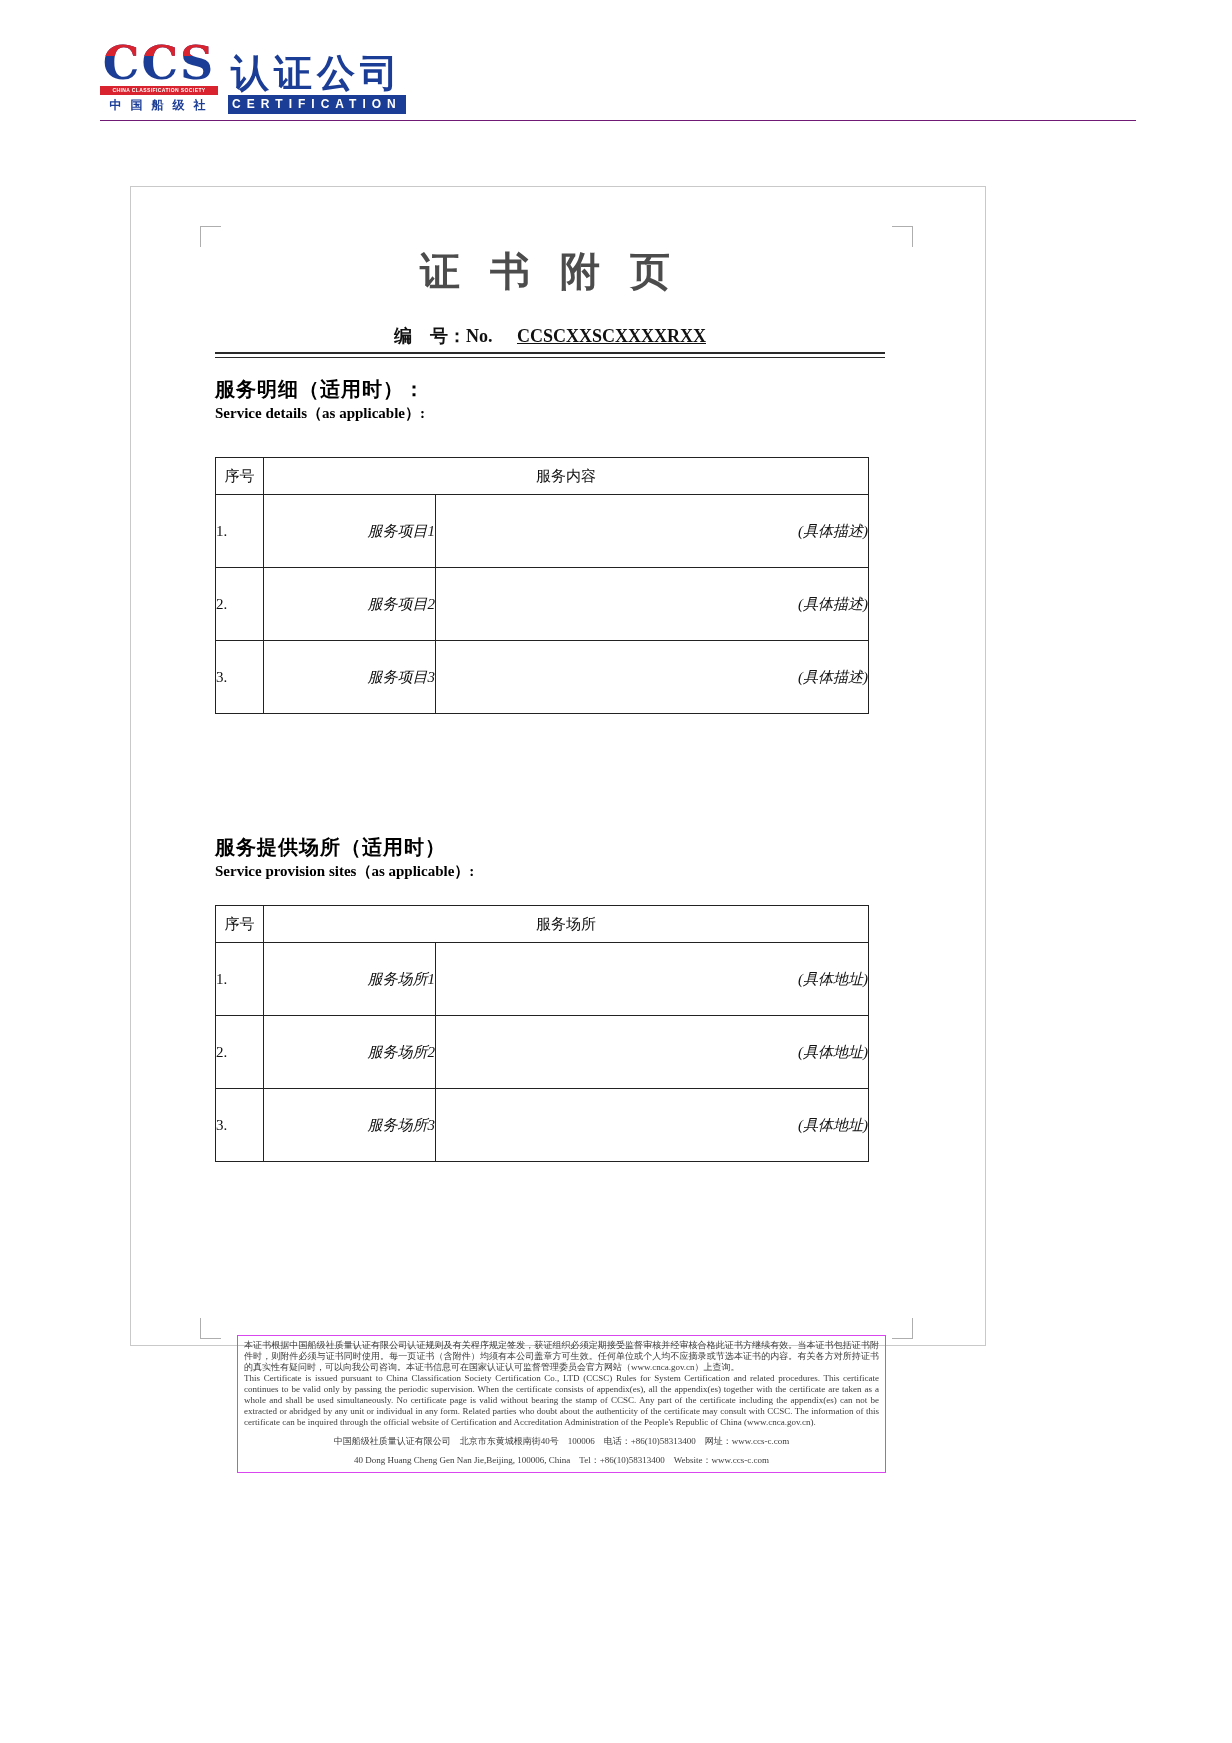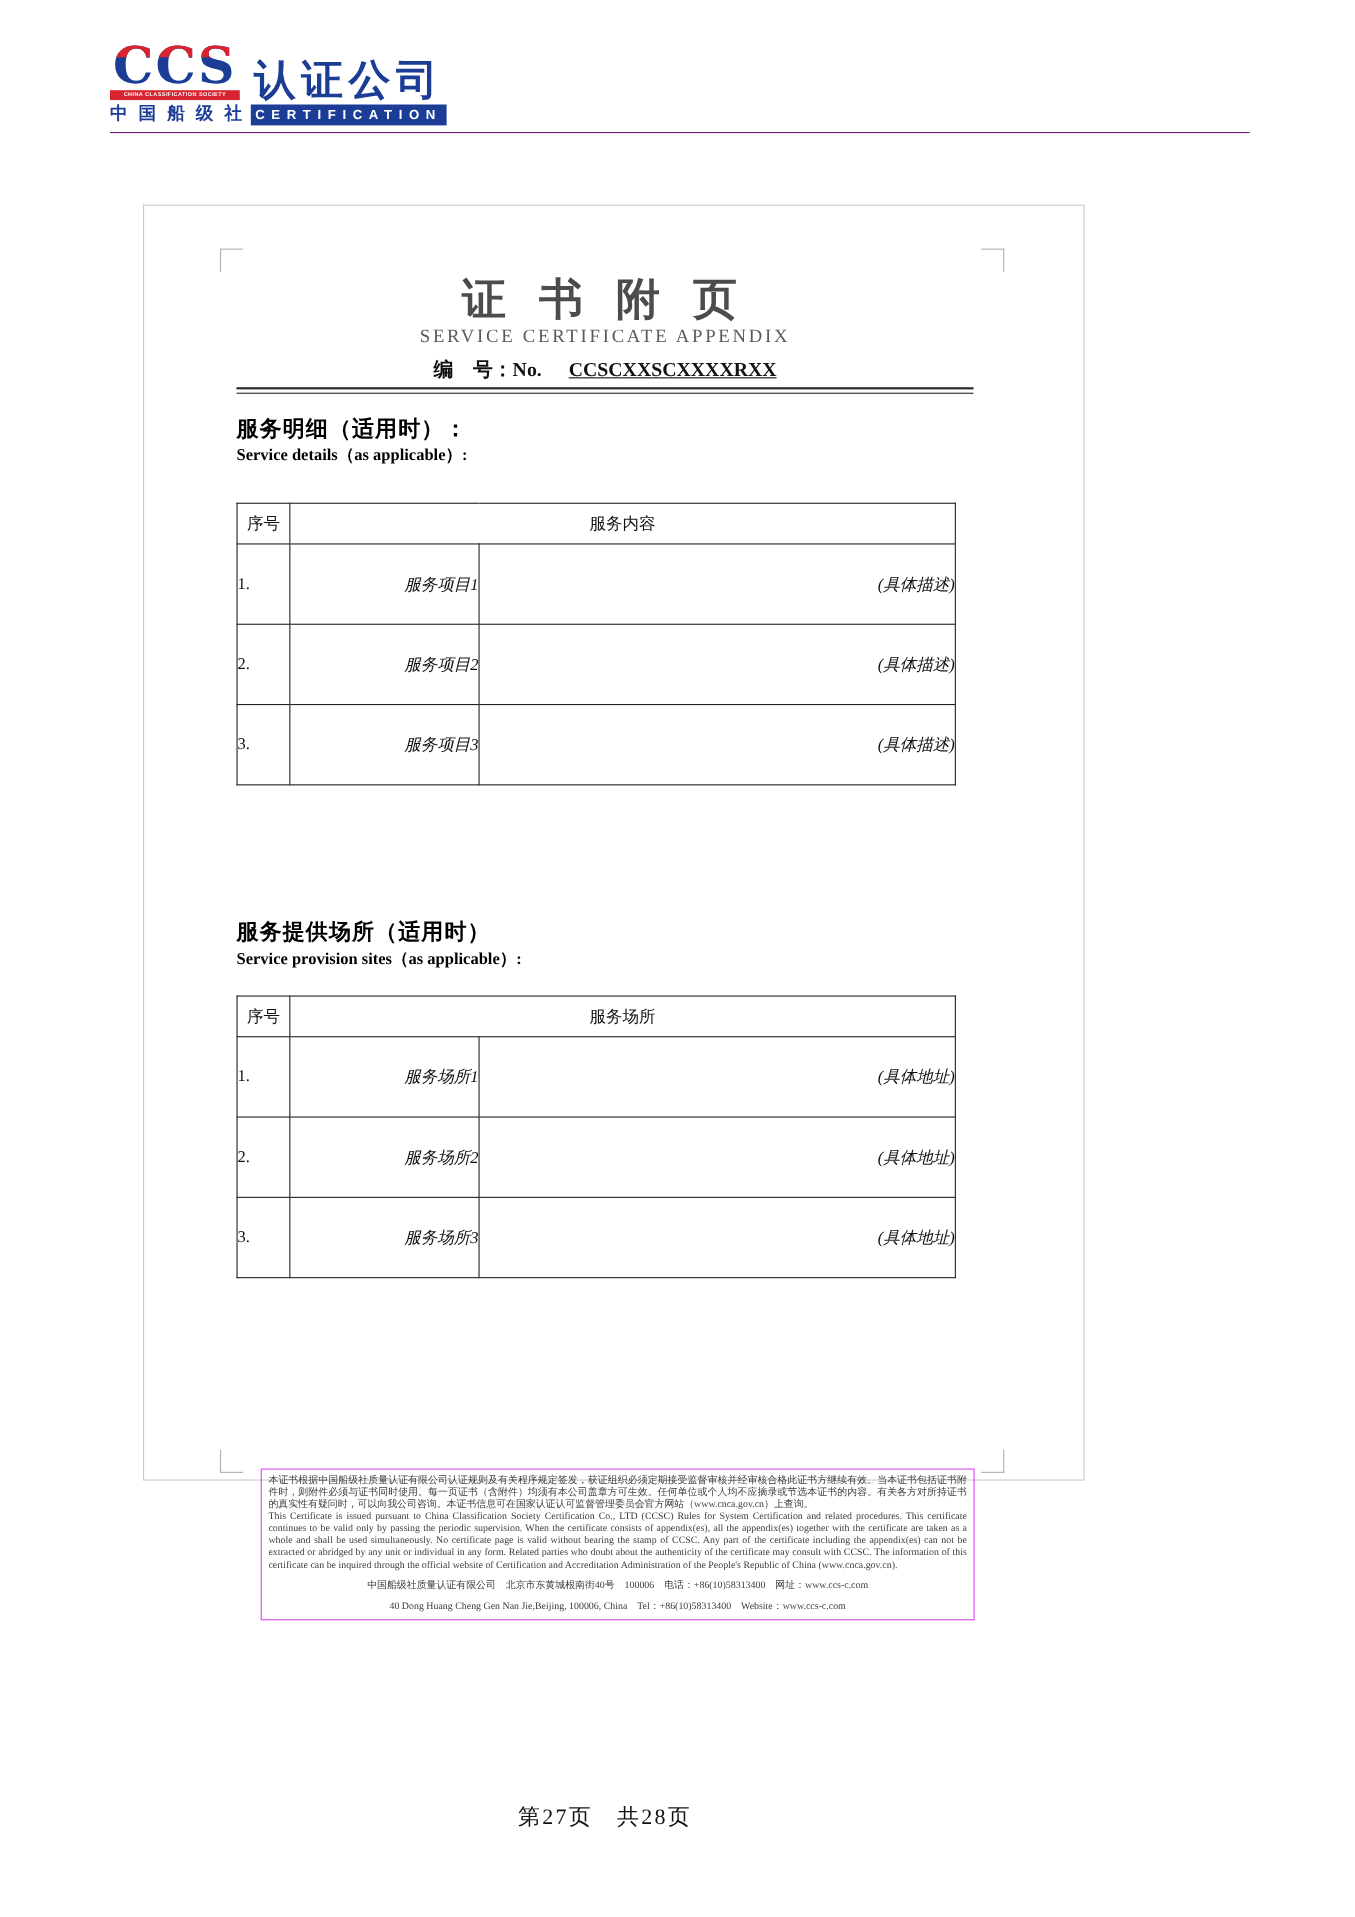--- a/index.html
+++ b/index.html
@@ -24,21 +24,21 @@
   .ccs-red-clip {
     position:absolute; left:0; top:0; width:100%; height:15px; overflow:hidden;
   }
   .ccs-red-clip .ccs-txt { color:#d9232e; }
   .red-bar {
     background:#d9232e; color:#fff; font-family:"Liberation Sans", sans-serif;
     font-size:5px; font-weight:bold; letter-spacing:0.4px; padding:1px 0 2px;
     margin-top:1px; white-space:nowrap;
   }
   .society-cn {
-    color:#1c3d96; font-size:16px; font-weight:bold; letter-spacing:3px;
+    color:#1c3d96; font-size:12px; font-weight:bold; letter-spacing:3px;
     margin-top:2px; white-space:nowrap;
   }
   .logo-right { text-align:center; }
   .company-cn {
     color:#1c3d96; font-family:"Liberation Sans", sans-serif; font-weight:bold;
     font-size:38px; line-height:40px; letter-spacing:5px; white-space:nowrap;
   }
   .cert-bar {
     background:#1c3d96; color:#fff; font-family:"Liberation Sans", sans-serif;
     font-size:12px; font-weight:bold; letter-spacing:6px; padding:2px 4px 3px;
@@ -133,21 +133,20 @@
     </div>
   </div>
 
   <div class="frame"></div>
   <div class="mark tl"></div>
   <div class="mark tr"></div>
   <div class="mark bl"></div>
   <div class="mark br"></div>
 
   <div class="title-cn">证 书 附 页</div>
-  <div class="title-en">SERVICE CERTIFICATE APPENDIX</div>
   <div class="no-line">
     <span>编　号：No. </span><span class="no-value">CCSCXXSCXXXXRXX</span>
   </div>
   <div class="double-rule"></div>
 
   <div class="sec-cn sec1-cn">服务明细（适用时）：</div>
   <div class="sec-en sec1-en">Service details（as applicable）:</div>
 
   <table class="svc t1">
     <colgroup>
@@ -210,15 +209,14 @@
   </tbody>
     </table>
 
   <div class="fineprint">
     <p>本证书根据中国船级社质量认证有限公司认证规则及有关程序规定签发，获证组织必须定期接受监督审核并经审核合格此证书方继续有效。当本证书包括证书附件时，则附件必须与证书同时使用。每一页证书（含附件）均须有本公司盖章方可生效。任何单位或个人均不应摘录或节选本证书的内容。有关各方对所持证书的真实性有疑问时，可以向我公司咨询。本证书信息可在国家认证认可监督管理委员会官方网站（www.cnca.gov.cn）上查询。</p>
     <p>This Certificate is issued pursuant to China Classification Society Certification Co., LTD (CCSC) Rules for System Certification and related procedures. This certificate continues to be valid only by passing the periodic supervision. When the certificate consists of appendix(es), all the appendix(es) together with the certificate are taken as a whole and shall be used simultaneously. No certificate page is valid without bearing the stamp of CCSC. Any part of the certificate including the appendix(es) can not be extracted or abridged by any unit or individual in any form. Related parties who doubt about the authenticity of the certificate may consult with CCSC. The information of this certificate can be inquired through the official website of Certification and Accreditation Administration of the People's Republic of China (www.cnca.gov.cn).</p>
     <p class="addr">中国船级社质量认证有限公司　北京市东黄城根南街40号　100006　电话：+86(10)58313400　网址：www.ccs-c.com</p>
     <p class="addr">40 Dong Huang Cheng Gen Nan Jie,Beijing, 100006, China　Tel：+86(10)58313400　Website：www.ccs-c.com</p>
   </div>
 
-  <div class="footer">第27页　共28页</div>
 
 </div>
 
 </body></html>

